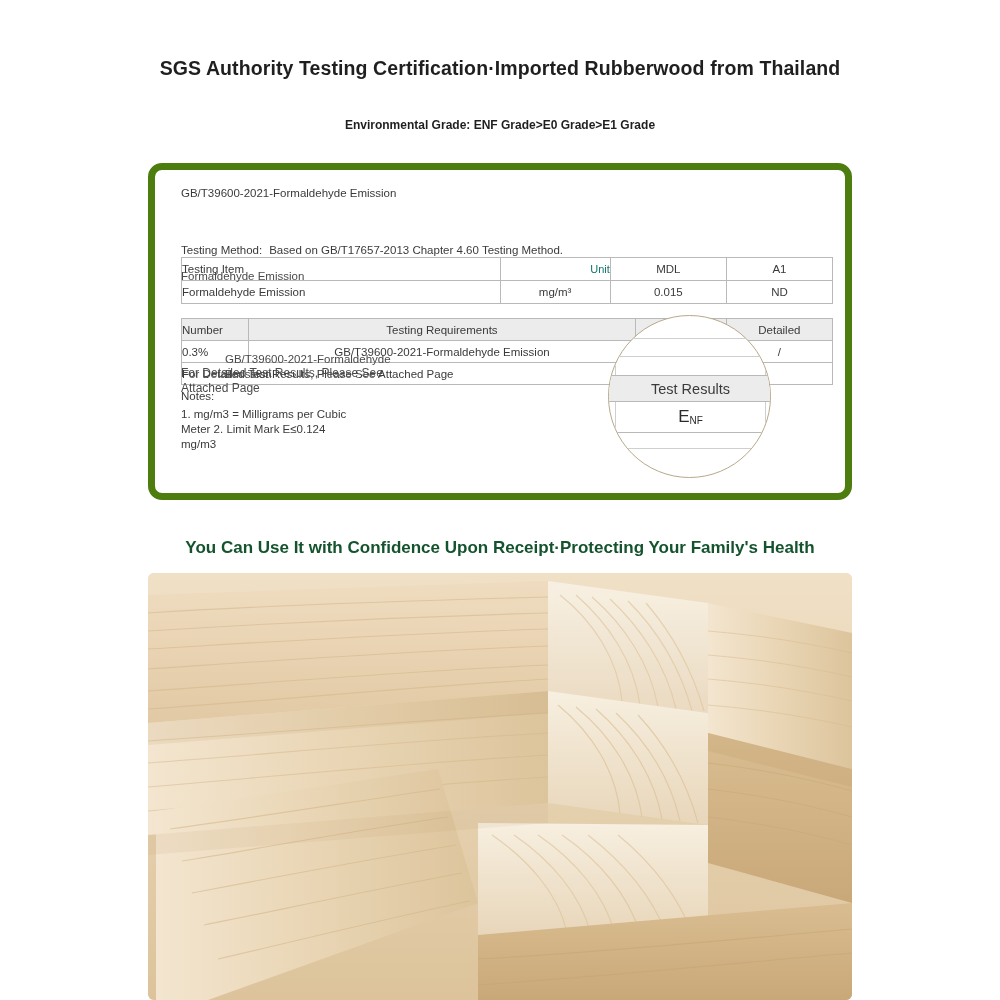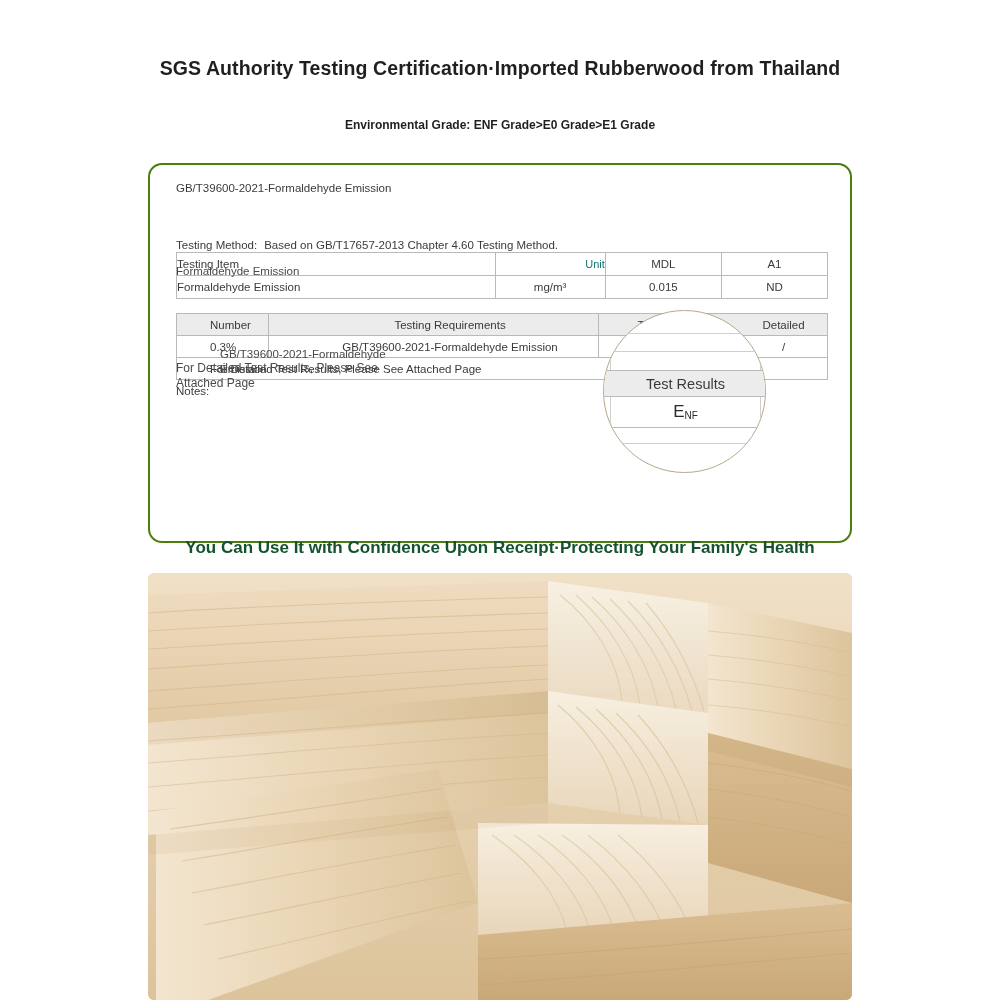--- a/index.html
+++ b/index.html
@@ -50,23 +50,23 @@
     left: 0; right: 0;
     top: 538px;
   }
 
   
   .cert-card {
     position: absolute;
     left: 148px;
     top: 163px;
     width: 704px;
-    height: 380px;
+    height: 337px;
     background: #fff;
-    border: 2px solid #4d7c0f;
+    border: 7px solid #4d7c0f;
     border-radius: 14px;
     box-sizing: border-box;
     overflow: hidden;
   }
   .cert-inner {
     position: absolute;
     left: 0; top: 0;
     width: 704px;
     height: 337px;
   }
@@ -112,21 +112,21 @@
   .cell-pad { padding-left: 6px; }
   .c-center { text-align: center; }
   .hdr-grey { background: #ececec; }
   .unit-big { font-size: 11px; color: #0f766e; text-align: right; }
 
   .tbl-2 {
     left: 26px;
     top: 148px;
     width: 652px;
   }
-  .tbl-2 td { height: 21px; padding-left: 33px; }
+  .tbl-2 td { height: 21px; }
 
   .note-block {
     position: absolute;
     left: 26px;
     top: 219px;
     font-size: 11.5px;
     color: #3a3a3a;
     line-height: 15px;
   }
   .note-title { margin-bottom: 3px; }
@@ -276,20 +276,21 @@
         </tr>
       </tbody>
         </table>
 
       <div class="ghost ghost-a">Formaldehyde Emission</div>
       <div class="ghost ghost-b">GB/T39600-2021-Formaldehyde Emission</div>
       <div class="ghost ghost-c">For Detailed Test Results, Please See Attached Page</div>
 
       <div class="note-block">
         <div class="note-title">Notes:</div>
+        <div class="note-body">1. mg/m3 = Milligrams per Cubic Meter 2. Limit Mark E≤0.124 mg/m3</div>
       </div>
 
       <div class="magnifier">
         <div class="mag-line" style="top:22px;"></div>
         <div class="mag-line" style="top:40px;"></div>
         <div class="mag-line" style="top:132px;"></div>
         <div class="mag-vline" style="left:6px;"></div>
         <div class="mag-vline" style="left:156px;"></div>
         <div class="mag-row-top">Test Results</div>
         <div class="mag-row-bottom">

